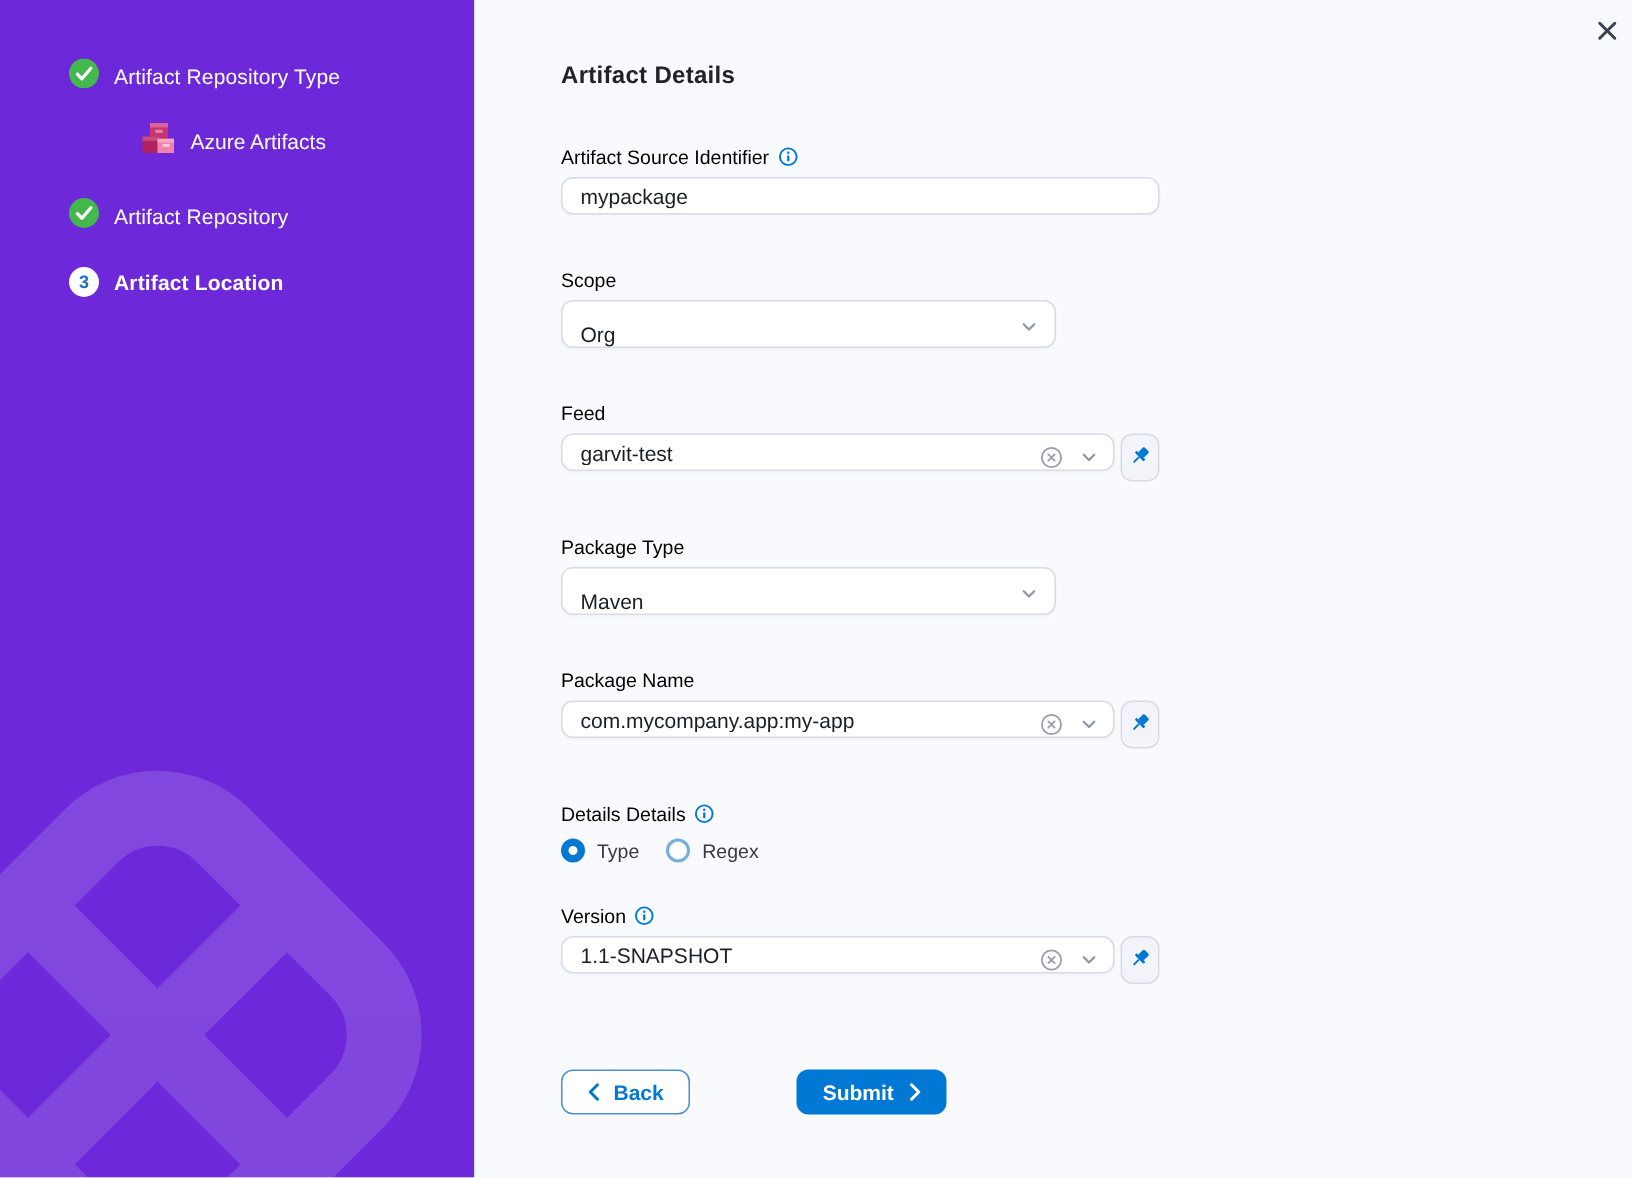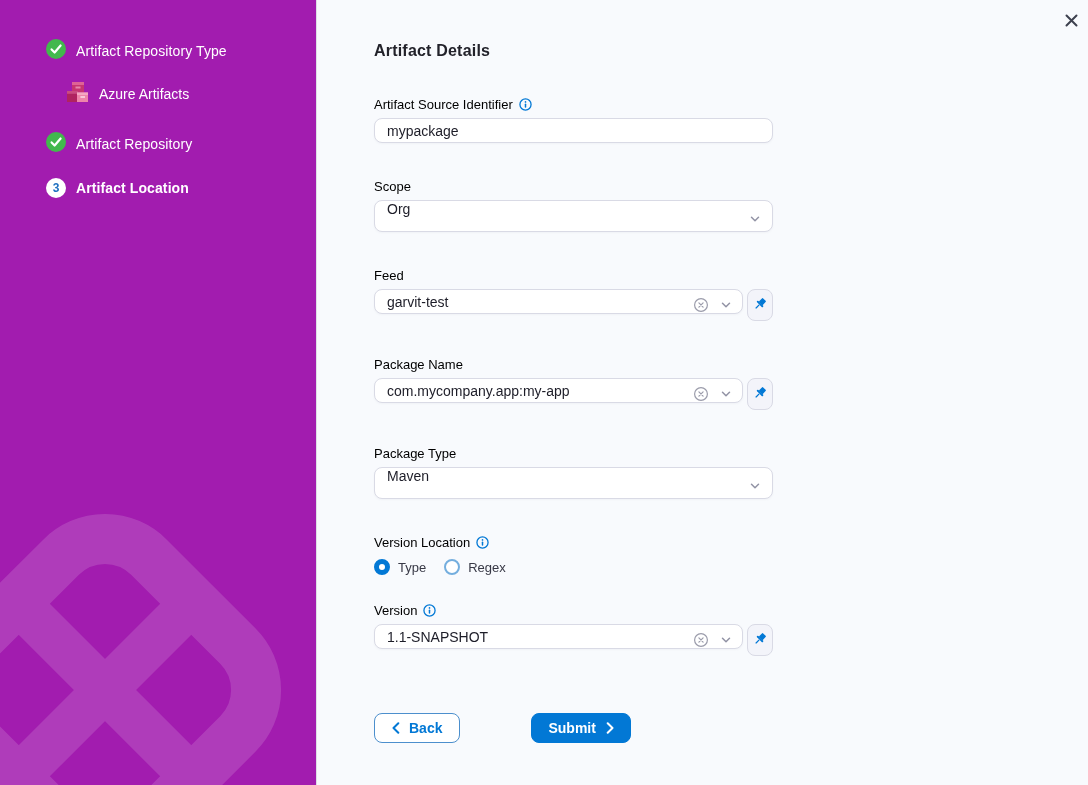--- a/index.html
+++ b/index.html
@@ -3,33 +3,33 @@
 <meta charset="utf-8">
 <style>
   * { box-sizing: border-box; margin: 0; padding: 0; }
   html, body { width: 1088px; height: 785px; overflow: hidden; }
   body { font-family: "Liberation Sans", sans-serif; background: #f8fafd; }
   .app { position: relative; width: 1088px; height: 785px; display: flex; }
 
   
   .sidebar {
     position: relative; width: 316px; height: 785px; flex: 0 0 316px;
-    background: #a21caf; overflow: hidden; color: #fff;
+    background: #6d28d9; overflow: hidden; color: #fff;
   }
   .watermark { position: absolute; left: -195px; top: 390px; pointer-events: none; }
   .steps { position: relative; z-index: 2; padding-top: 40px; }
   .step { display: flex; align-items: center; padding-left: 46px; height: 22px; }
   .step .step-label { margin-left: 10px; font-size: 14px; font-weight: 500; letter-spacing: .1px; }
   .step.current .step-label { font-weight: 700; }
   .step-badge {
     width: 20px; height: 20px; border-radius: 50%; background: #fff; color: #1d6fc0;
     font-size: 12px; font-weight: 700; display: flex; align-items: center; justify-content: center;
     flex: 0 0 20px;
   }
-  .substep { display: flex; align-items: center; padding-left: 64px; height: 28px; margin-top: 18px; }
+  .substep { display: flex; align-items: center; padding-left: 92px; height: 28px; margin-top: 18px; }
   .substep .step-label { margin-left: 9px; font-size: 14px; font-weight: 500; }
   .mt-step2 { margin-top: 25px; }
   .mt-step3 { margin-top: 22px; }
 
   
   .main { position: relative; flex: 1; height: 785px; background: #f8fafd; border-left: 1px solid #dcdfe5; }
   .close-btn {
     position: absolute; top: 12px; right: 7px; width: 20px; height: 20px;
     background: none; border: none; cursor: pointer; display: flex; align-items: center; justify-content: center;
   }
@@ -40,23 +40,23 @@
   .label-row { display: flex; align-items: center; margin-bottom: 6px; height: 16px; }
   .field-label { font-size: 13px; font-weight: 400; color: #000000; }
   .info-icon { margin-left: 6px; display: inline-flex; }
 
   .text-input {
     width: 399px; height: 25px; border: 1px solid #d9dae5; border-radius: 8px;
     background: #fff; padding: 0 12px; font-size: 14px; color: #1d1d28;
     font-family: "Liberation Sans", sans-serif; box-shadow: 0 1px 2px rgba(96,97,112,.05); outline: none;
   }
   .select {
-    position: relative; width: 399px; height: 32px; border: 1px solid #d9dae5; border-radius: 8px;
+    position: relative; width: 330px; height: 32px; border: 1px solid #d9dae5; border-radius: 8px;
     background: #fff; box-shadow: 0 1px 2px rgba(96,97,112,.05);
-    display: flex; align-items: flex-start; padding: 0 30px 0 12px; cursor: pointer;
+    display: flex; align-items: flex-end; padding: 0 30px 0 12px; cursor: pointer;
   }
   .select .value { font-size: 14px; color: #1d1d28; }
   .select .chev { position: absolute; right: 11px; top: 10px; }
 
   .combo-row { display: flex; width: 399px; }
   .combo { position: relative; flex: 1; }
   .combo .text-input { width: 100%; padding-right: 62px; }
   .combo .clear { position: absolute; right: 34px; top: 8px; cursor: pointer; display: inline-flex; }
   .combo .chev { position: absolute; right: 11px; top: 10px; cursor: pointer; display: inline-flex; }
   .pin-btn {
@@ -207,20 +207,34 @@
                   <rect x="7.35" y="8.9" width="1.3" height="5.3" rx="0.65"></rect>
                 </g>
               </svg>
             </span>
           </button>
         </div>
       </div>
 
       <div class="group">
         <div class="label-row">
+          <span class="field-label">Package Type</span>
+        </div>
+        <div class="select">
+          <span class="value">Maven</span>
+          <span class="chev">
+            <svg width="12" height="12" viewBox="0 0 12 12">
+                <path d="M2.5 4.2 L6 7.7 L9.5 4.2" stroke="#9293a5" stroke-width="1.5" fill="none" stroke-linecap="round" stroke-linejoin="round"></path>
+              </svg>
+          </span>
+        </div>
+      </div>
+
+      <div class="group">
+        <div class="label-row">
           <span class="field-label">Package Name</span>
         </div>
         <div class="combo-row">
           <div class="combo">
             <input class="text-input" type="text" value="com.mycompany.app:my-app" style="">
             <span class="clear">
               <svg width="16" height="16" viewBox="0 0 16 16">
                 <circle cx="8" cy="8" r="6.4" fill="none" stroke="#9b9cab" stroke-width="1.2"></circle>
                 <path d="M5.9 5.9 l4.2 4.2 M10.1 5.9 l-4.2 4.2" stroke="#9b9cab" stroke-width="1.2" stroke-linecap="round"></path>
               </svg>
@@ -238,37 +252,23 @@
                   <rect x="5.4" y="1.8" width="5.2" height="5.4" rx="0.9"></rect>
                   <rect x="3.8" y="7" width="8.4" height="1.9" rx="0.95"></rect>
                   <rect x="7.35" y="8.9" width="1.3" height="5.3" rx="0.65"></rect>
                 </g>
               </svg>
             </span>
           </button>
         </div>
       </div>
 
-      <div class="group">
-        <div class="label-row">
-          <span class="field-label">Package Type</span>
-        </div>
-        <div class="select">
-          <span class="value">Maven</span>
-          <span class="chev">
-            <svg width="12" height="12" viewBox="0 0 12 12">
-                <path d="M2.5 4.2 L6 7.7 L9.5 4.2" stroke="#9293a5" stroke-width="1.5" fill="none" stroke-linecap="round" stroke-linejoin="round"></path>
-              </svg>
-          </span>
-        </div>
-      </div>
-
       <div class="group radio-group">
         <div class="label-row">
-          <span class="field-label">Version Location</span>
+          <span class="field-label">Details Details</span>
           <span class="info-icon">
             <svg width="13" height="13" viewBox="0 0 14 14">
               <circle cx="7" cy="7" r="6" fill="none" stroke="#0278d5" stroke-width="1.4"></circle>
               <circle cx="7" cy="4.2" r="0.9" fill="#0278d5"></circle>
               <rect x="6.2" y="6" width="1.6" height="4.4" rx="0.8" fill="#0278d5"></rect>
             </svg>
           </span>
         </div>
         <div class="radio-row">
           <span class="radio">

